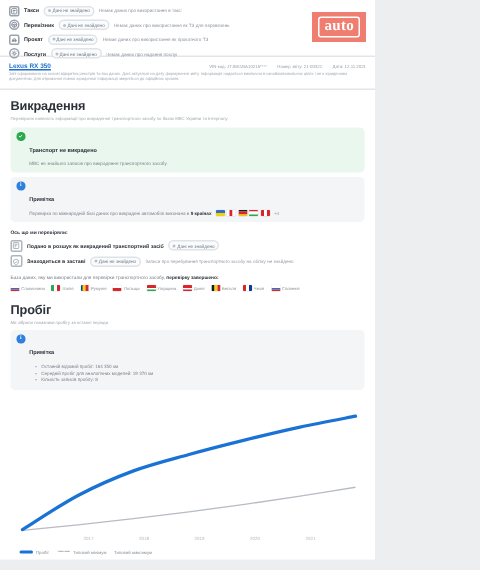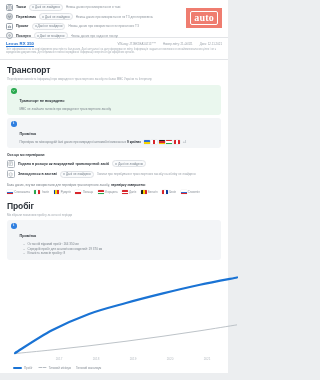--- a/index.html
+++ b/index.html
@@ -2,21 +2,21 @@
 <html lang="uk"><head>
 <meta charset="utf-8">
 <style>
   * { box-sizing: border-box; margin: 0; padding: 0; }
   html, body {
     width: 250px; height: 380px;
     background: #eceef0;
     font-family: "Liberation Sans", sans-serif;
     overflow: hidden;
   }
-  .page { width: 228px; height: 380px; position: relative; background: #eceef0; }
+  .page { width: 250px; height: 380px; position: relative; background: #eceef0; }
 
   
   .topcard {
     background: #fff; padding: 3px 6px 4px 6px;
     border-bottom: 1px solid #e3e5e8;
     position: relative; height: 38px;
   }
   .crow { display: flex; align-items: center; gap: 3px; height: 8.5px; margin-bottom: 1px; }
   .cicon {
     width: 7px; height: 7px; flex: 0 0 7px;
@@ -217,21 +217,21 @@
       <div class="metaright">
         <span class="metaitem">VIN-код: JTJBK1BA10215****</span>
         <span class="metaitem">Номер звіту: 21-00321</span>
         <span class="metaitem">Дата: 12.11.2021</span>
       </div>
     </div>
     <div class="metatext">Звіт сформовано на основі відкритих реєстрів та баз даних. Дані актуальні на дату формування звіту. Інформація надається виключно в ознайомлювальних цілях і не є юридичним документом. Для отримання повної юридичної інформації зверніться до офіційних органів.</div>
   </div>
 
   <div class="card">
-    <div class="h2">Транспорт</div>
+    <div class="h2">Викрадення</div>
     <div class="sub">Перевірили наявність інформації про викрадення транспортного засобу по базах МВС України та Інтерполу</div>
 
     <div class="alert green">
       <span class="aicon green">
         <svg viewBox="0 0 10 10" fill="none" stroke="#fff" stroke-width="1.8" stroke-linecap="round" stroke-linejoin="round">
             <path d="M2.2 5.2l2 2 3.6-4"></path>
           </svg>
       </span>
       <span>
         <span class="atitle">Транспорт не викрадено</span>

